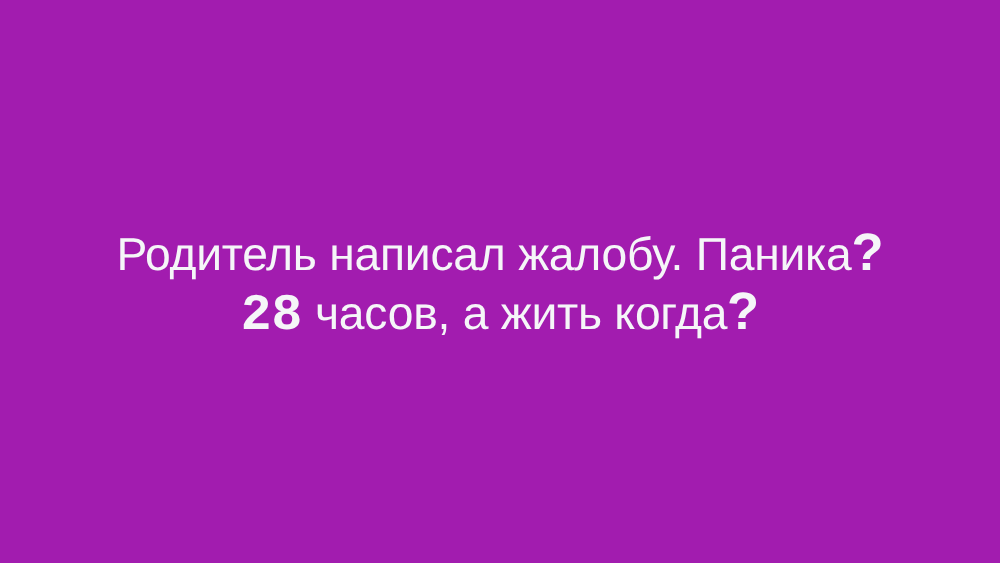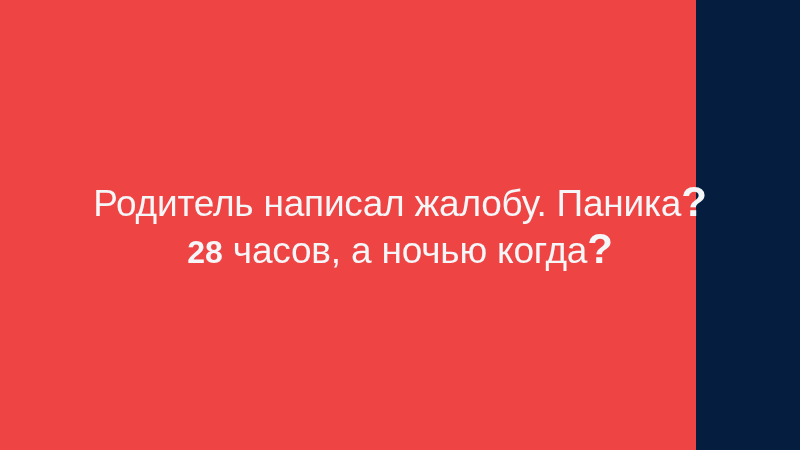--- a/index.html
+++ b/index.html
@@ -11,23 +11,23 @@
   body {
     width: 800px;
     height: 450px;
     overflow: hidden;
     font-family: "Liberation Sans", sans-serif;
     -webkit-font-smoothing: antialiased;
   }
 
   #slide {
     position: relative;
-    width: 696px;
+    width: 800px;
     height: 450px;
-    background-color: #ef4444;
+    background-color: #a21caf;
     box-sizing: border-box;
   }
 
   #headline-block {
     position: absolute;
     left: 0;
     top: 0;
     width: 800px;
     height: 450px;
     display: flex;
@@ -55,36 +55,37 @@
   .qmark {
     font-weight: 700;
     font-size: 42px;
     line-height: 0;
     letter-spacing: 0;
   }
 
   
   .num-emph {
     font-weight: 700;
-    font-size: 32px;
+    font-size: 41px;
     letter-spacing: 0;
+    font-family: Liberation Mono, monospace;
   }
 </style>
 </head>
 <body>
 
 <div id="slide">
 
   <div id="headline-block">
 
     <div class="headline-line">
       <span>Родитель написал жалобу. Паника</span><span class="qmark">?</span>
     </div>
 
     <div class="headline-line">
-      <span class="num-emph">28</span><span> часов, а ночью когда</span><span class="qmark">?</span>
+      <span class="num-emph">28</span><span> часов, а жить когда</span><span class="qmark">?</span>
     </div>
 
 
 
   </div>
 
 </div>
 
 </body></html>

